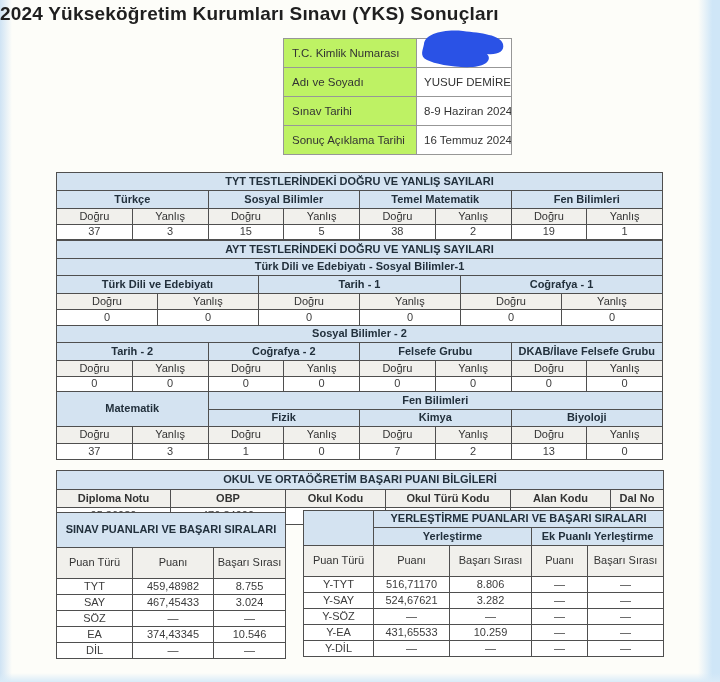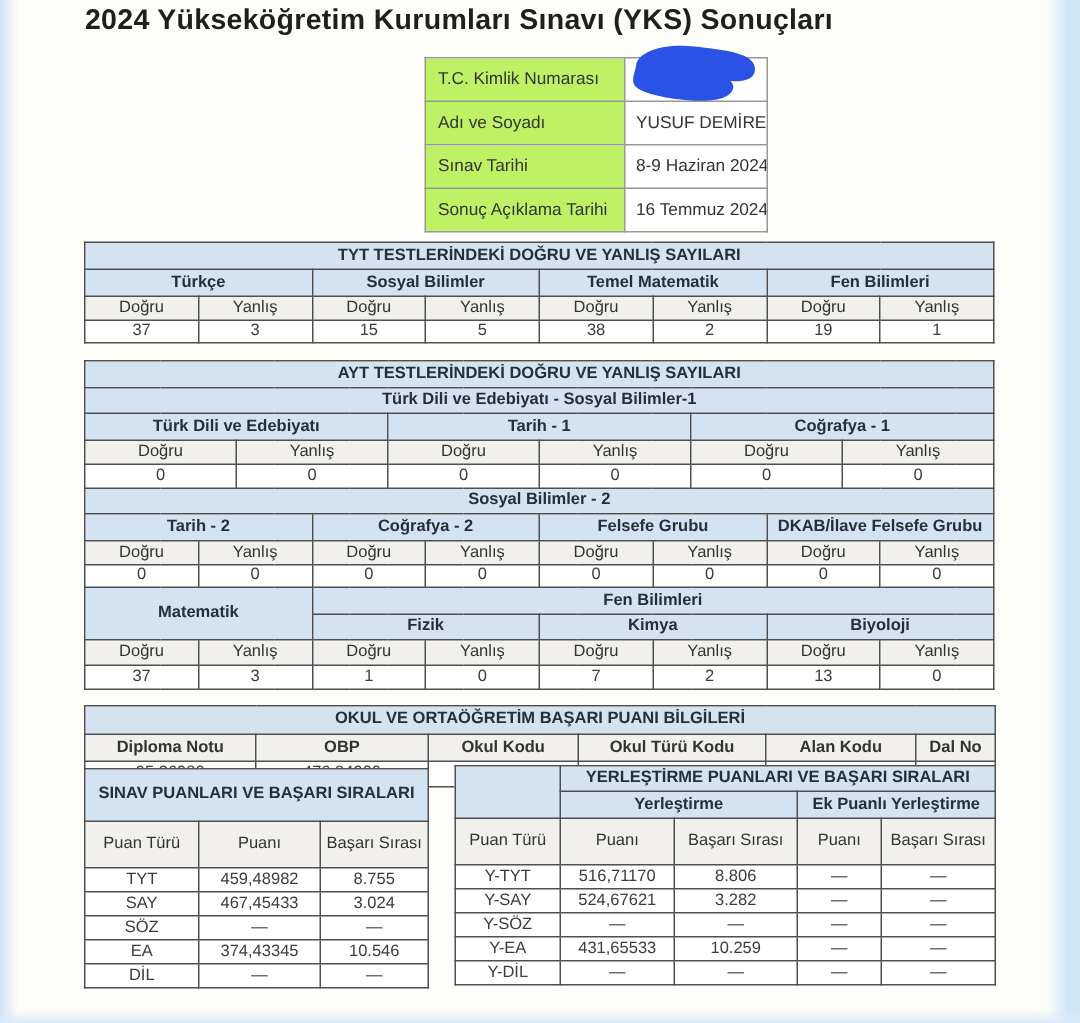--- a/index.html
+++ b/index.html
@@ -11,21 +11,21 @@
   }
   .strip{position:absolute;pointer-events:none;}
   .strip-left{left:0;top:0;width:12px;height:682px;
     background:linear-gradient(to right,#cfe3f4,rgba(255,255,255,0));}
   .strip-right{right:0;top:0;width:22px;height:682px;
     background:linear-gradient(to right,rgba(207,230,247,0),#cfe6f7 65%);}
   .strip-bottom{left:0;bottom:0;width:720px;height:9px;
     background:linear-gradient(to top,#d9ebf8,rgba(255,255,255,0));}
 
   .page-title{
-    position:absolute;top:3px;left:0;width:612px;text-align:center;
+    position:absolute;top:3px;left:0;width:612px;text-align:left;
     font-size:19px;font-weight:700;color:#1f1f1f;letter-spacing:.2px;
   }
 
   table{border-collapse:collapse;table-layout:fixed;position:absolute;background:#fff;}
   th,td{overflow:hidden;white-space:nowrap;}
 
   
   .pt{left:283px;top:38px;width:228px;}
   .pt td{border:1px solid #979797;font-size:11.5px;color:#333;
     text-align:left;padding:0 0 0 8px;height:28px;}
@@ -36,21 +36,21 @@
 
   
   .t th,.t td{border:1px solid #4f4f4f;font-size:11px;text-align:center;padding:0 1px;line-height:1.05;}
   .t th.blue, .t td.blue{background:#d4e3f1;font-weight:700;color:#22303c;}
   .t tr.gray td{background:#f1f0ec;color:#333;font-size:11px;}
   .t tr.data td{background:#fff;color:#3c3c3c;}
 
   .h15{height:15px;} .h16{height:16px;} .h17{height:17px;} .h18{height:18px;}
   .h19{height:19px;} .h20{height:31px;} .h35{height:35px;}
 
-  .tyt{left:56px;top:161px;width:607px;}
+  .tyt{left:56px;top:172px;width:607px;}
   .ayt{left:56px;top:240px;width:607px;}
   .okul{left:56px;top:470px;width:607px;padding-left:48px;}
   .sinav{left:56px;top:512px;width:229px;}
   .yer{left:303px;top:510px;width:360px;}
 </style>
 </head>
 <body>
 
 <div class="strip strip-left"></div>
 <div class="strip strip-right"></div>

